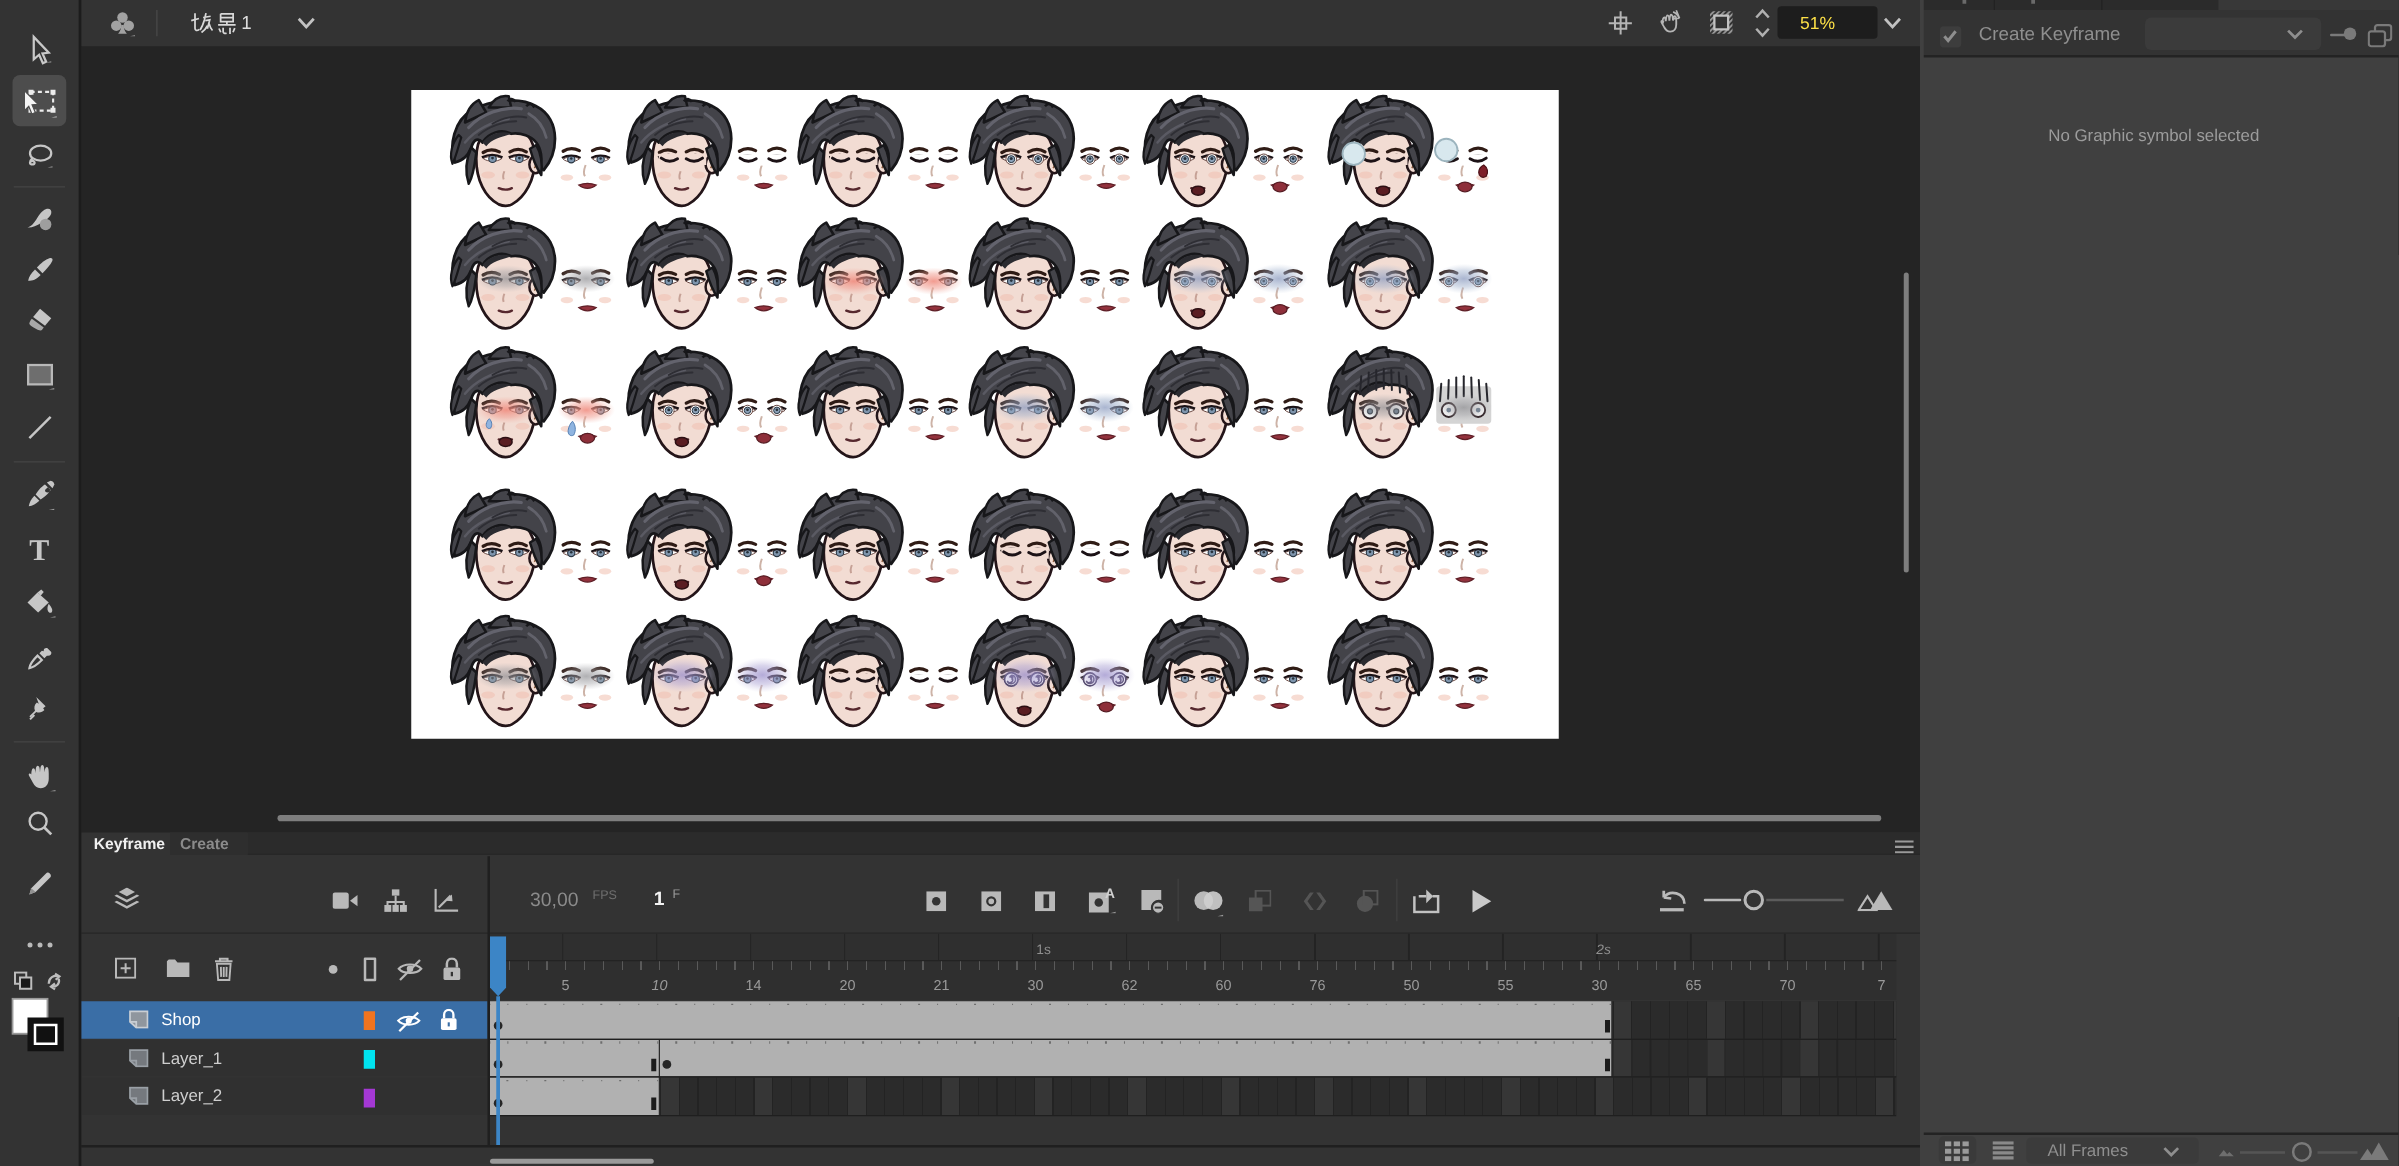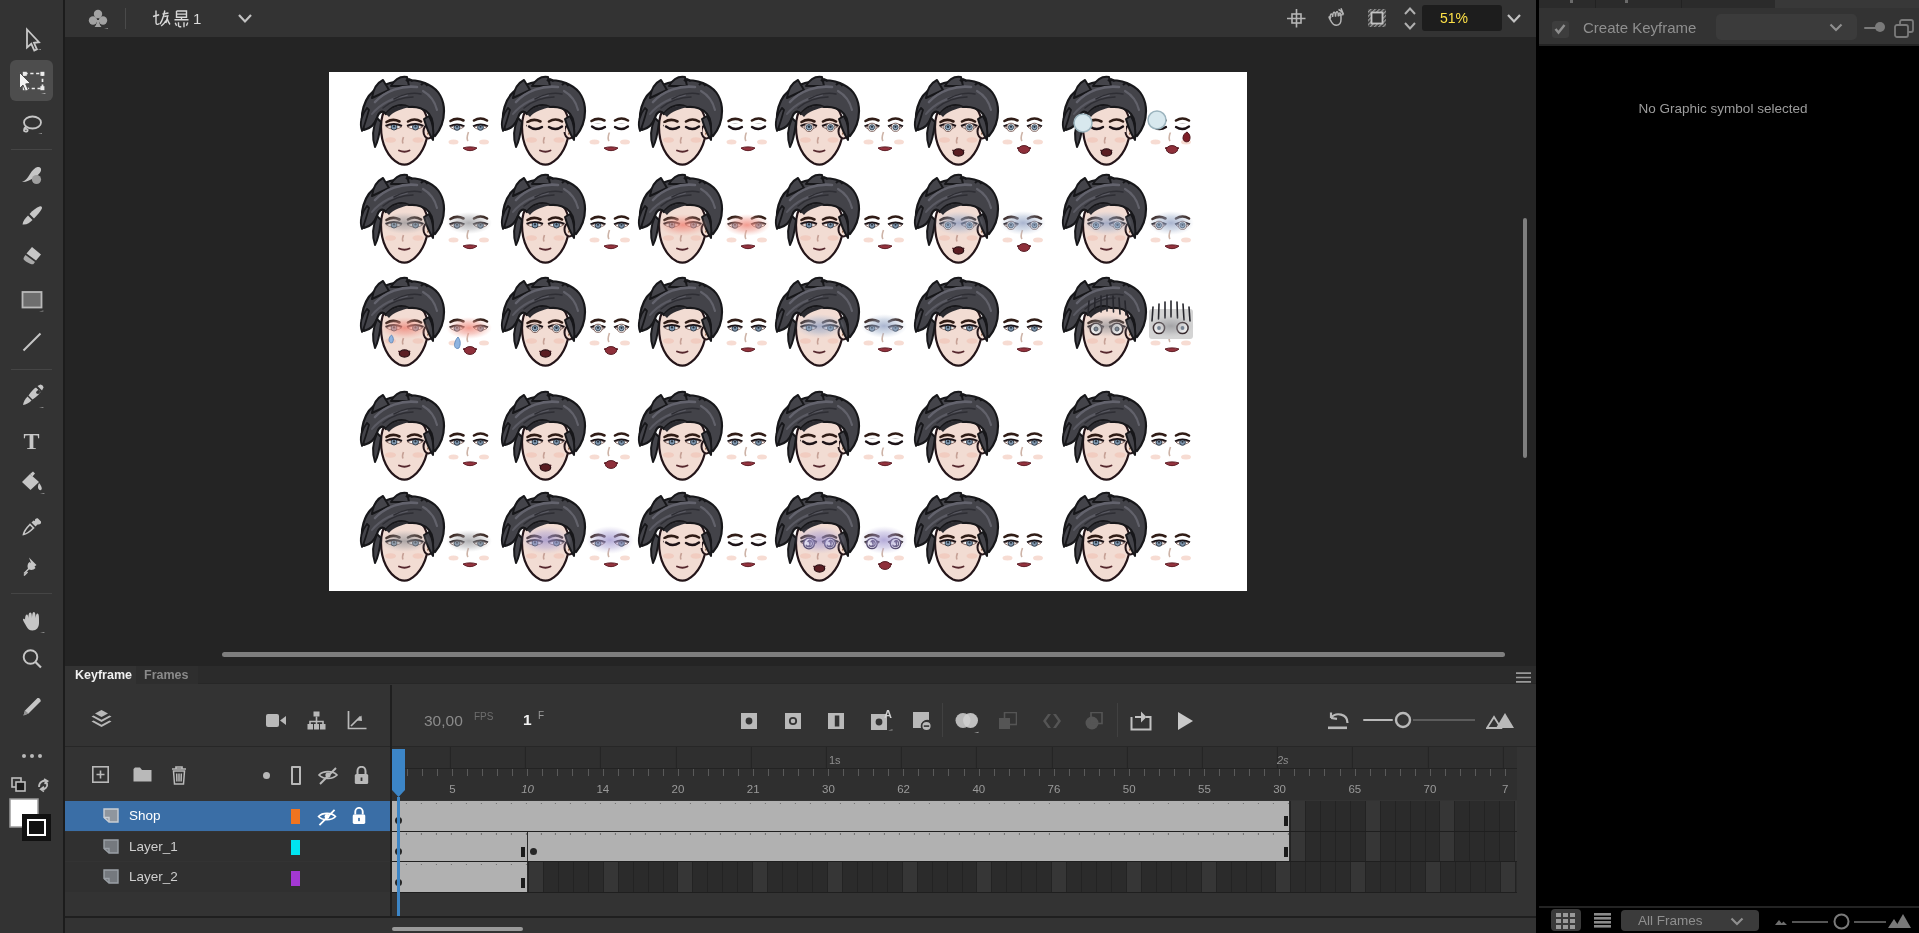--- a/index.html
+++ b/index.html
@@ -11,21 +11,21 @@
   #toolbar { left:0; top:0; width:63px; height:933px; background:#333333; }
   #tbborder { left:63px; top:0; width:2px; height:933px; background:#1c1c1c; }
   .tool { position:absolute; left:0; width:63px; height:42px; display:flex;
     align-items:center; justify-content:center; }
   .tsel { position:absolute; left:10px; width:43px; height:41px; background:#4d4d4d; border-radius:6px; }
   .tdiv { position:absolute; left:11px; width:41px; height:1px; background:#454545; }
   #topbar { left:65px; top:0; width:1471px; height:37px; background:#333333; }
   #canvas { left:65px; top:37px; width:1471px; height:629px; background:#242424; }
   #stage { position:absolute; left:264px; top:35px; width:918px; height:519px; background:#ffffff; }
   #timeline { left:65px; top:666px; width:1471px; height:267px; background:#333333; }
-  #rpanel { left:1536px; top:0; width:383px; height:933px; background:#000000; }
+  #rpanel { left:1536px; top:0; width:383px; height:933px; background:#404040; }
   .txt { position:absolute; white-space:nowrap; }
   .hsb { position:absolute; background:#7e7e7e; border-radius:3px; }
 </style>
 </head>
 <body>
 <div id="app">
   <div id="canvas" class="abs">
     <div id="stage">
         <svg class="abs" style="left:0;top:0;" width="918" height="519" viewBox="0 0 918 519">
 <defs>
@@ -393,21 +393,21 @@
     <div class="txt" style="left:1375px;top:10px;font-size:14px;color:#fde047;">51%</div>
     <svg class="abs" style="left:1441px;top:13px;" width="16" height="11" viewBox="0 0 16 11">
       <path d="M2,2 L8,8.5 L14,2" fill="none" stroke="#c2c2c2" stroke-width="2.2"></path>
     </svg>
   </div>
   <div id="timeline" class="abs">
 
     <div class="abs" style="left:133px;top:0;width:1338px;height:18px;background:#2b2b2b;border-bottom:1px solid #272727;"></div>
     <div class="abs" style="left:71px;top:0;width:62px;height:18px;background:#2e2e2e;"></div>
     <div class="txt" style="left:10px;top:2px;font-size:12.5px;font-weight:bold;color:#f0f0f0;">Keyframe</div>
-    <div class="txt" style="left:79px;top:2px;font-size:12.5px;font-weight:bold;color:#8a8a8a;">Frames</div>
+    <div class="txt" style="left:79px;top:2px;font-size:12.5px;font-weight:bold;color:#8a8a8a;">Create</div>
 
     <svg class="abs" style="left:25px;top:44px;" width="23" height="21" viewBox="0 0 23 21">
       <path d="M11.5,0 L18,3.5 L11.5,7 L5,3.5 Z" fill="#b9b9b9"></path>
       <path d="M3.5,5.5 L6.8,7.3 L11.5,9.8 L16.2,7.3 L19.5,5.5 L21.5,6.6 L11.5,12 L1.5,6.6 Z" fill="#b9b9b9"></path>
       <path d="M3.5,10.5 L11.5,14.8 L19.5,10.5 L21.5,11.6 L11.5,17 L1.5,11.6 Z" fill="#b9b9b9"></path>
     </svg>
     <svg class="abs" style="left:201px;top:47px;" width="21" height="15" viewBox="0 0 21 15">
       <rect x="0" y="1" width="13" height="13" rx="2" fill="#b9b9b9"></rect>
       <path d="M14,7.5 L20,3 L20,12 Z" fill="#b9b9b9"></path>
     </svg>
@@ -525,21 +525,21 @@
     <div class="abs" style="left:327px;top:103px;width:1122px;height:7px;background-image:repeating-linear-gradient(90deg,#5a5a5a 0 1px,transparent 1px 15.04px);"></div>
     <div class="txt" style="left:764px;top:88px;font-size:11px;color:#8f8f8f;">1s</div>
     <div class="txt" style="left:1212px;top:88px;font-size:11px;font-style:italic;color:#8f8f8f;">2s</div>
     <div class="txt" style="left:387.4px;top:117px;font-size:11.5px;color:#9a9a9a;transform:translateX(-50%);">5</div>
     <div class="txt" style="left:462.6px;top:117px;font-size:11.5px;color:#9a9a9a;transform:translateX(-50%);font-style:italic;">10</div>
     <div class="txt" style="left:537.8px;top:117px;font-size:11.5px;color:#9a9a9a;transform:translateX(-50%);">14</div>
     <div class="txt" style="left:613.0px;top:117px;font-size:11.5px;color:#9a9a9a;transform:translateX(-50%);">20</div>
     <div class="txt" style="left:688.2px;top:117px;font-size:11.5px;color:#9a9a9a;transform:translateX(-50%);">21</div>
     <div class="txt" style="left:763.4px;top:117px;font-size:11.5px;color:#9a9a9a;transform:translateX(-50%);">30</div>
     <div class="txt" style="left:838.6px;top:117px;font-size:11.5px;color:#9a9a9a;transform:translateX(-50%);">62</div>
-    <div class="txt" style="left:913.8px;top:117px;font-size:11.5px;color:#9a9a9a;transform:translateX(-50%);">40</div>
+    <div class="txt" style="left:913.8px;top:117px;font-size:11.5px;color:#9a9a9a;transform:translateX(-50%);">60</div>
     <div class="txt" style="left:989.0px;top:117px;font-size:11.5px;color:#9a9a9a;transform:translateX(-50%);">76</div>
     <div class="txt" style="left:1064.2px;top:117px;font-size:11.5px;color:#9a9a9a;transform:translateX(-50%);">50</div>
     <div class="txt" style="left:1139.4px;top:117px;font-size:11.5px;color:#9a9a9a;transform:translateX(-50%);">55</div>
     <div class="txt" style="left:1214.6px;top:117px;font-size:11.5px;color:#9a9a9a;transform:translateX(-50%);">30</div>
     <div class="txt" style="left:1289.8px;top:117px;font-size:11.5px;color:#9a9a9a;transform:translateX(-50%);">65</div>
     <div class="txt" style="left:1365.0px;top:117px;font-size:11.5px;color:#9a9a9a;transform:translateX(-50%);">70</div>
     <div class="txt" style="left:1440.2px;top:117px;font-size:11.5px;color:#9a9a9a;transform:translateX(-50%);">7</div>
 
     <div class="abs" style="left:0;top:135px;width:325px;height:29.5px;background:#3a6ea6;"></div>
     <div class="abs" style="left:0;top:165.5px;width:325px;height:29.5px;background:#303030;"></div>

